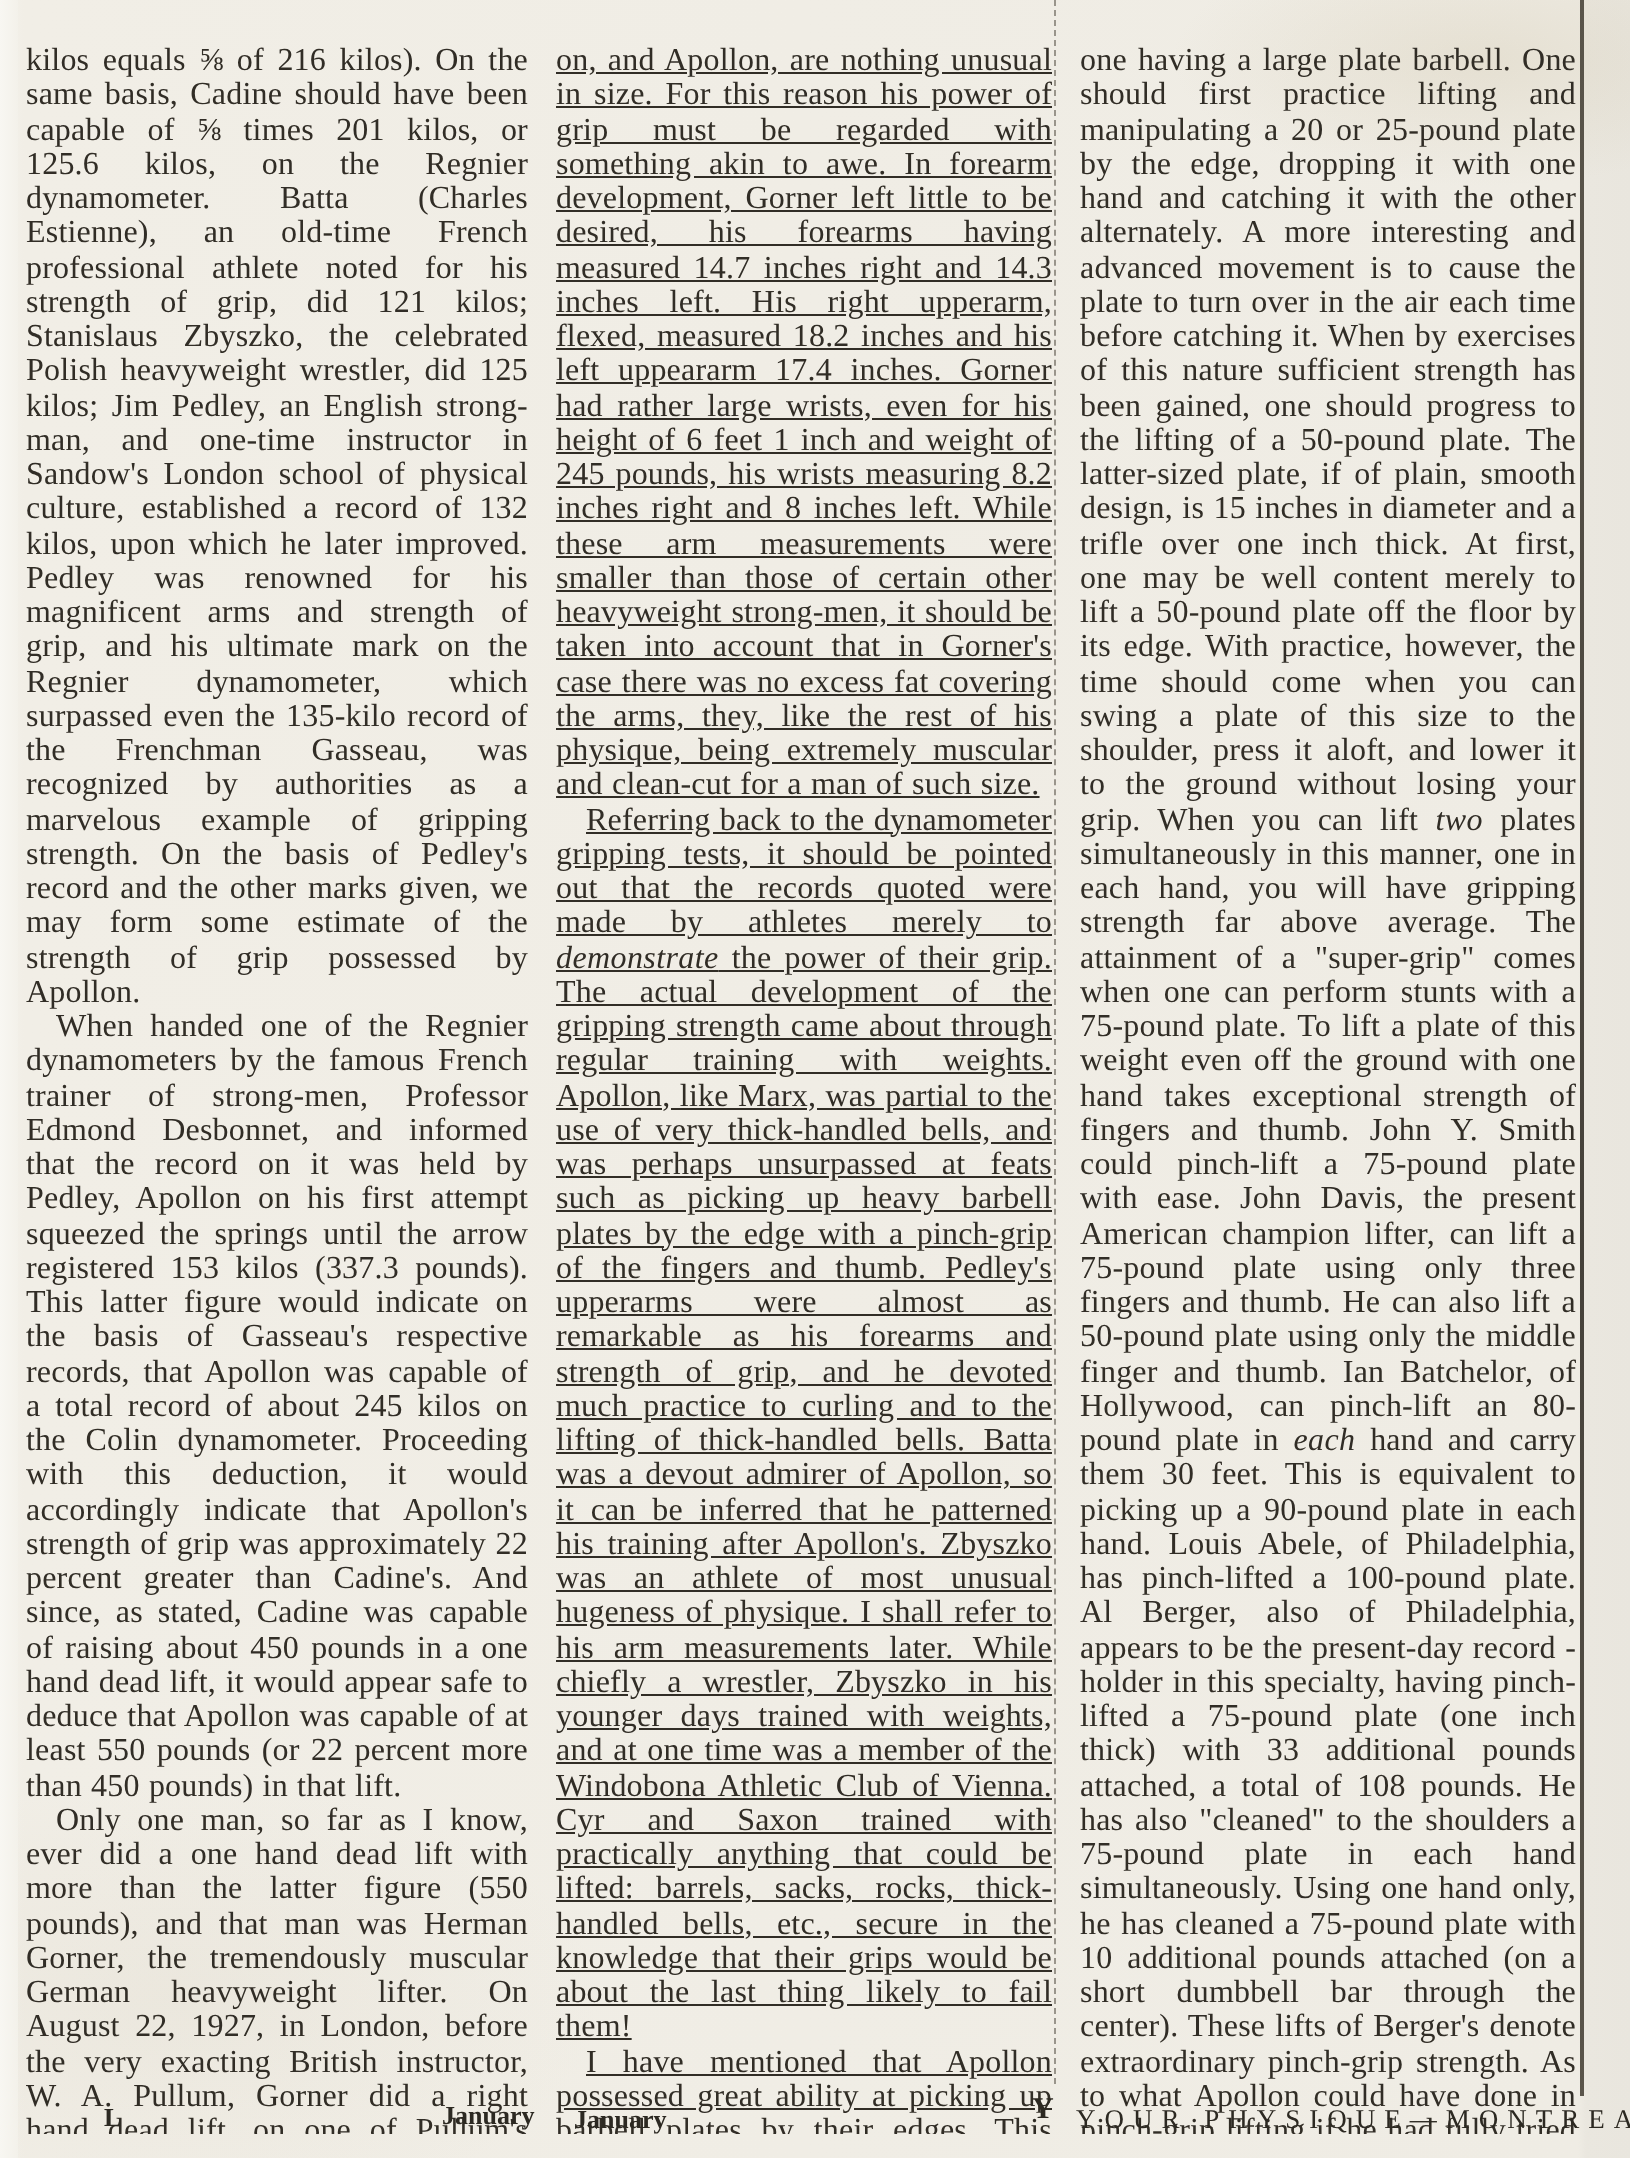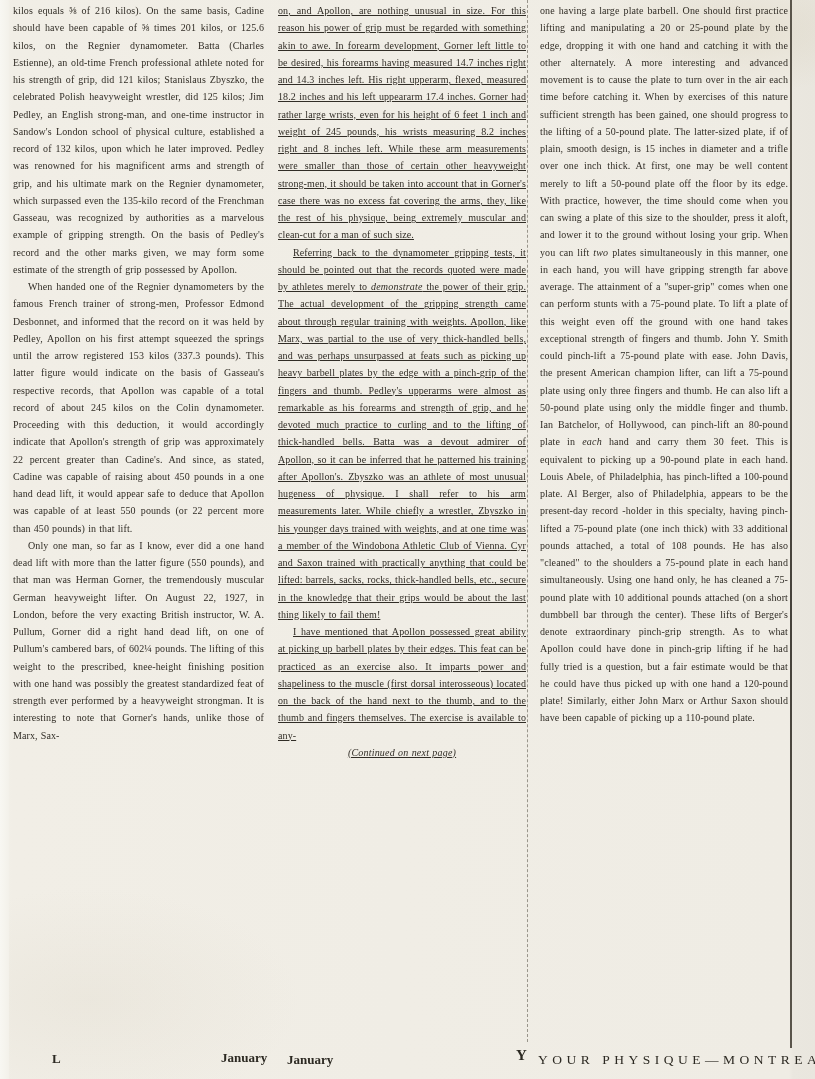--- a/index.html
+++ b/index.html
@@ -24,22 +24,22 @@
   .rule-solid {
     position:absolute; left:790px; top:0; height:1048px; width:2px;
     background:linear-gradient(180deg,#5a554b,#45413a 60%,#5a554b);
   }
   .edge-left {
     position:absolute; left:0; top:0; width:9px; height:1079px;
     background:linear-gradient(90deg,#f8f7f2,#f3f1ea);
   }
   
   .col {
-    position:absolute; top:2px; height:1045px; overflow:hidden;
-    font-size:10px; line-height:17.25px;
+    position:absolute; top:22px; height:1045px; overflow:hidden;
+    font-size:16px; line-height:17.25px;
     text-align:justify; letter-spacing:.1px; word-spacing:.5px;
     color:#312d26;
   }
   #col1 { left:13px;  width:251px; }
   #col2 { left:278px; width:248px;text-decoration:underline; }
   #col3 { left:540px; width:248px; }
   .col p { margin:0; }
   .col p.indent { text-indent:15px; }
   .col p.center { text-align:center; text-indent:0; }
   .col i { letter-spacing:.2px; }

